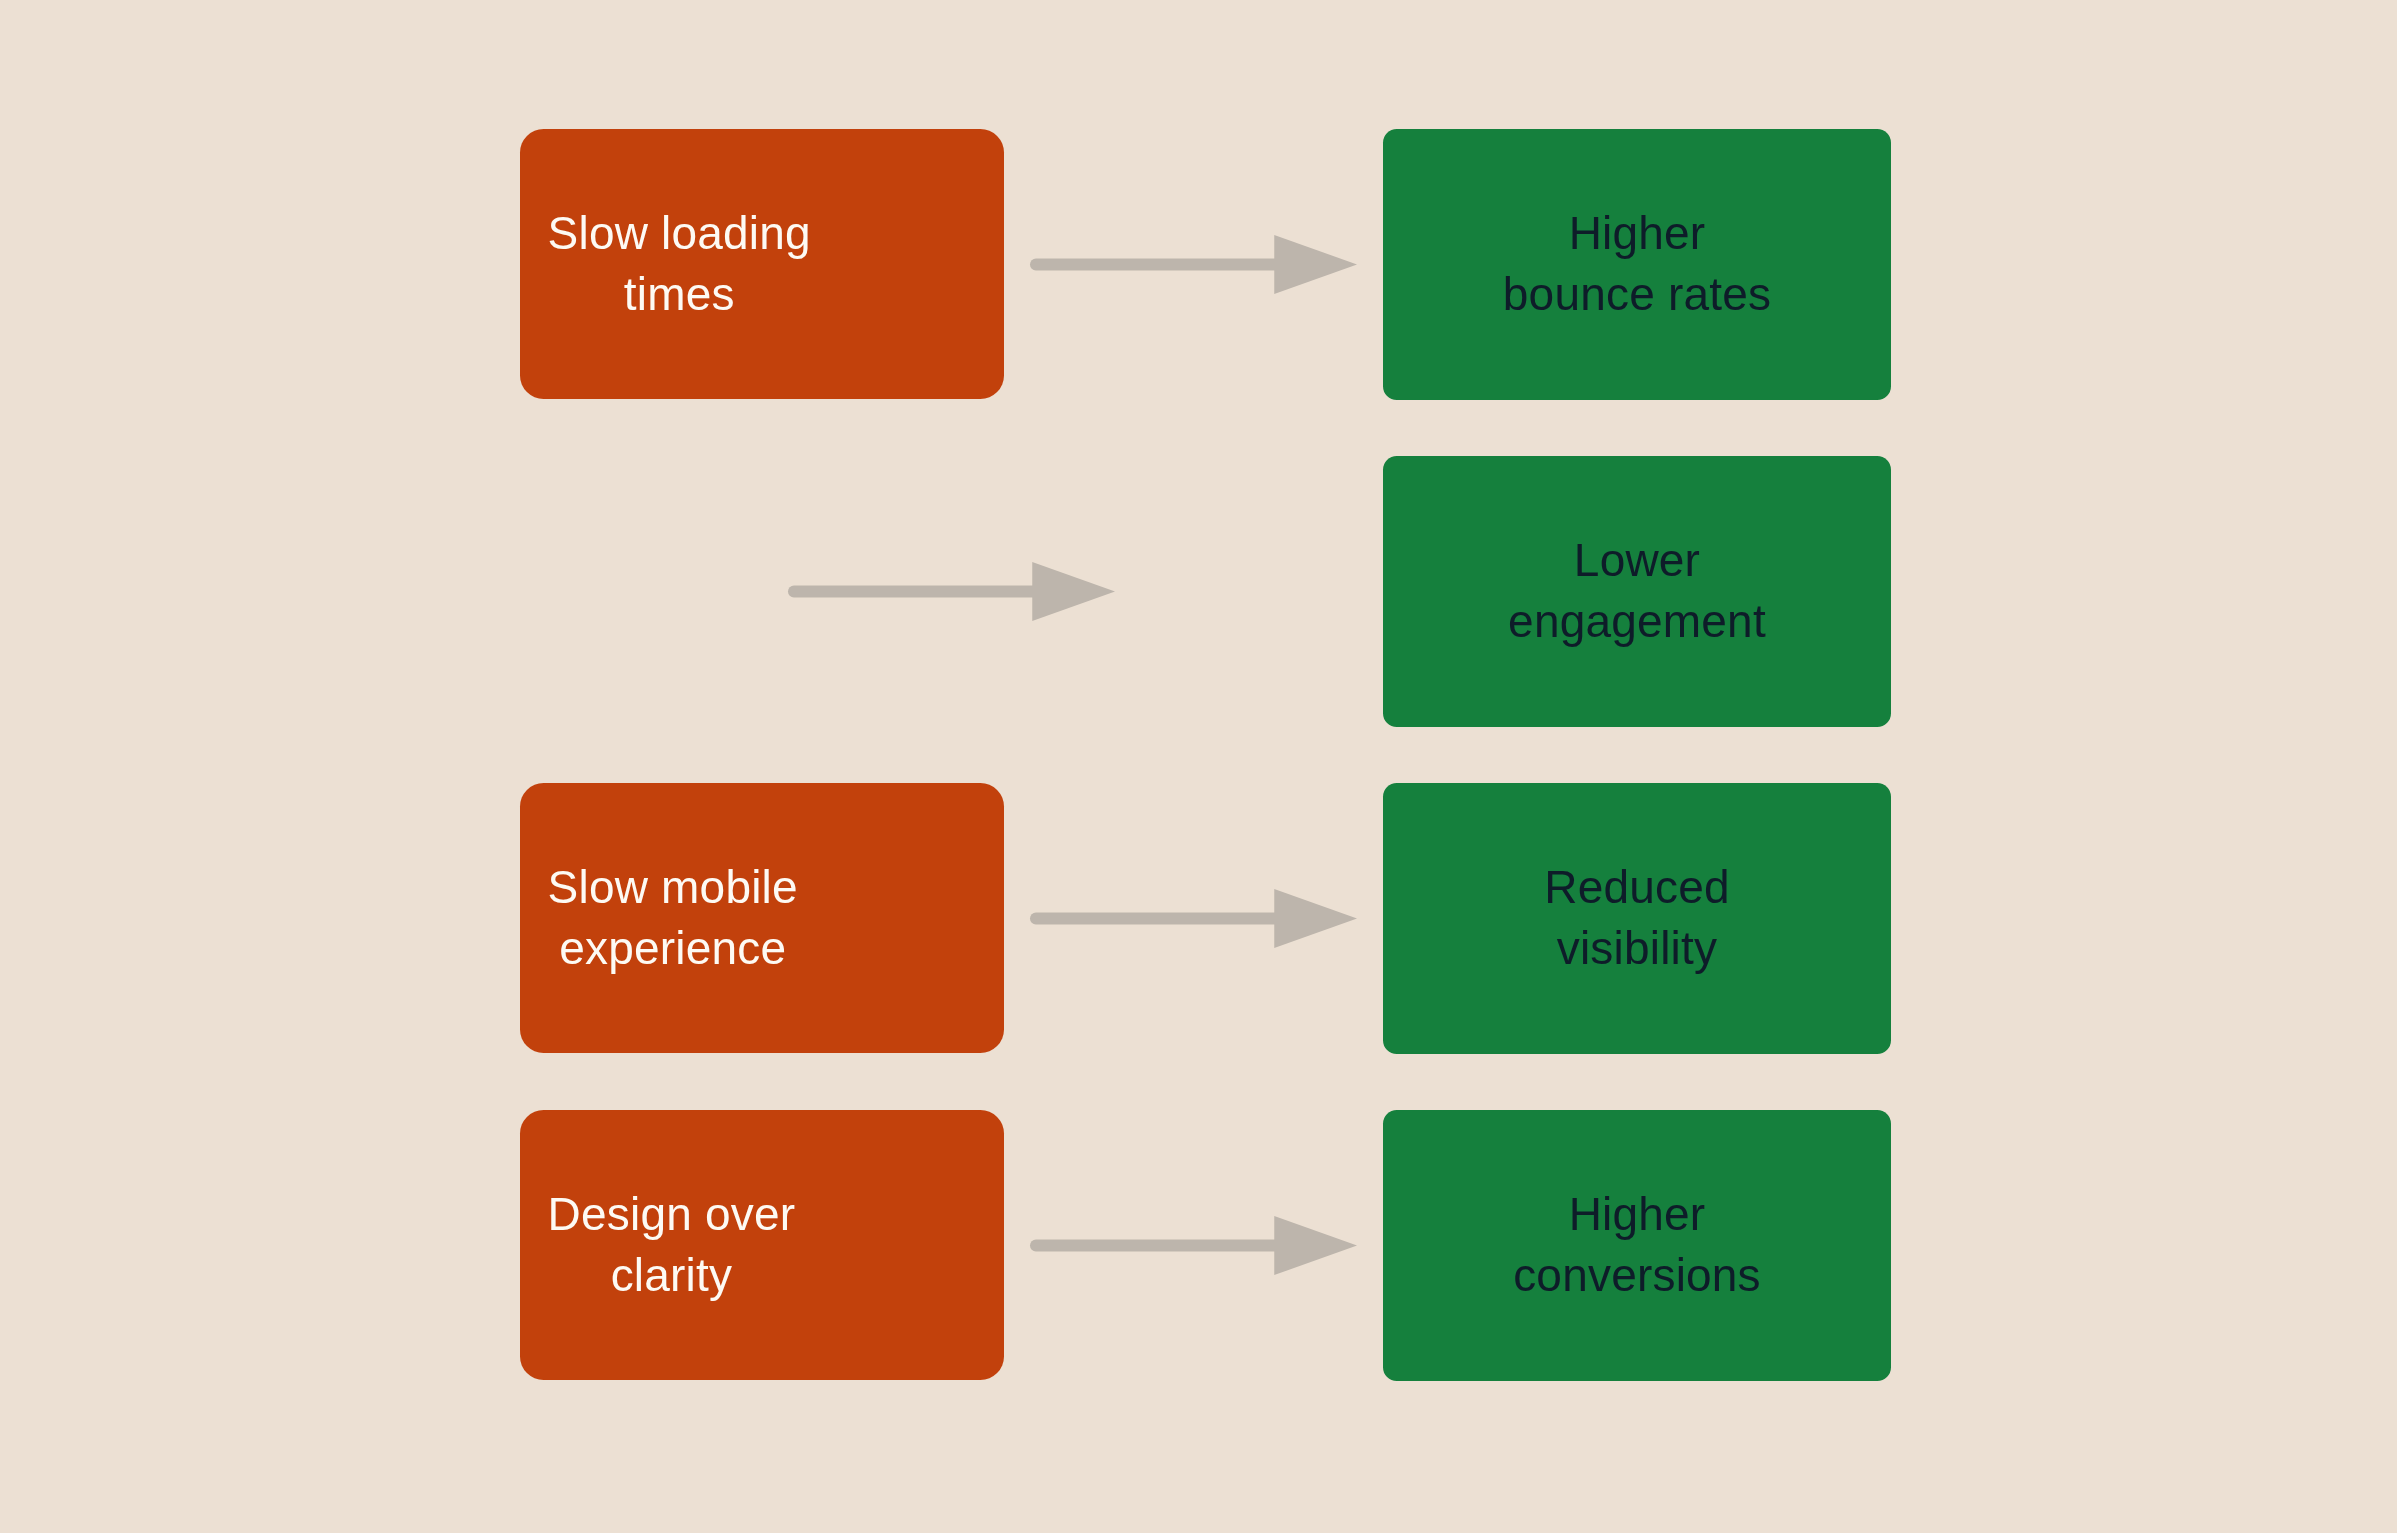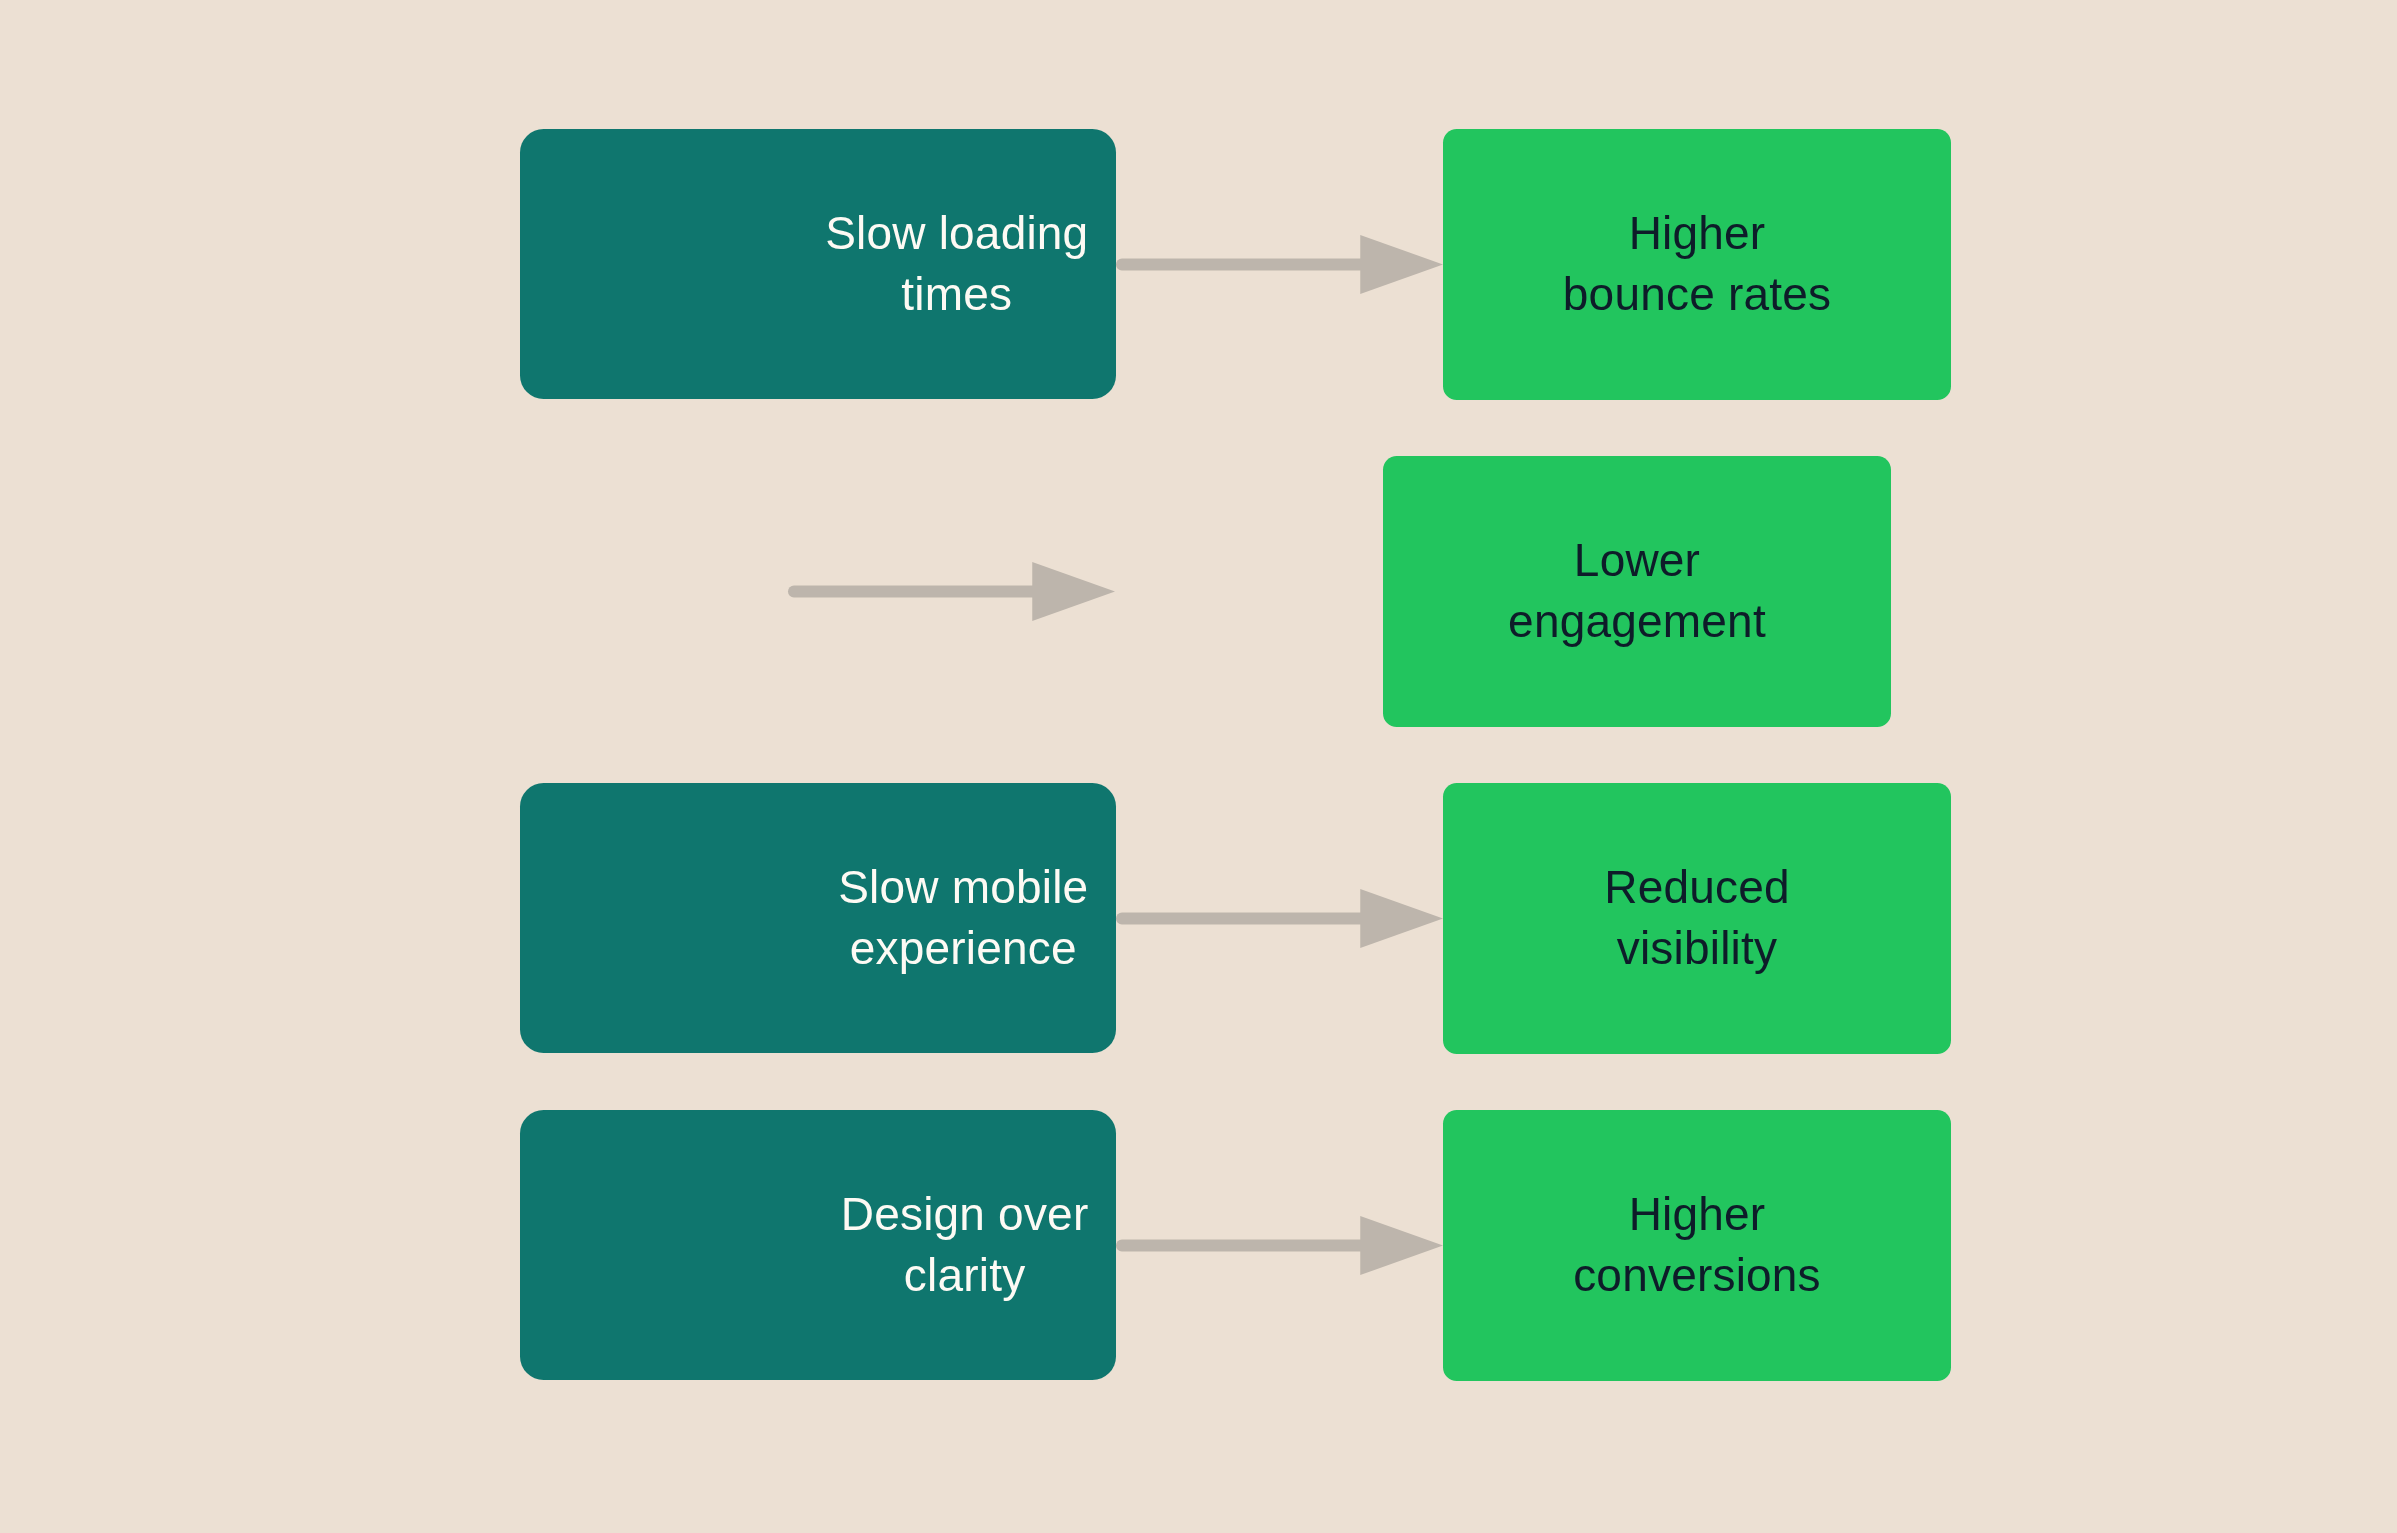--- a/index.html
+++ b/index.html
@@ -36,27 +36,27 @@
 
   .row {
     display:flex;
     flex-direction:row;
     align-items:center;
     height:270px;
   }
 
   
   .cause-box {
-    width:596px;
+    width:484px;
     height:270px;
-    background:#0f766e;
+    background:#c2410c;
     border-radius:23.6px;
     display:flex;
     align-items:center;
-    justify-content:flex-end;
+    justify-content:flex-start;
     flex:0 0 auto;
   }
 
   .cause-label {
     color:#fdfaf4;
     font-size:46px;
     line-height:1.32;
     font-weight:400;
     text-align:center;
     letter-spacing:0.2px;
@@ -78,21 +78,21 @@
     display:block;
     width:327px;
     height:67px;
     overflow:visible;
   }
 
   
   .effect-box {
     width:508px;
     height:271px;
-    background:#22c55e;
+    background:#15803d;
     border-radius:13.8px;
     display:flex;
     align-items:center;
     justify-content:center;
     flex:0 0 auto;
   }
 
   .effect-label {
     color:#0e1c29;
     font-size:46px;

